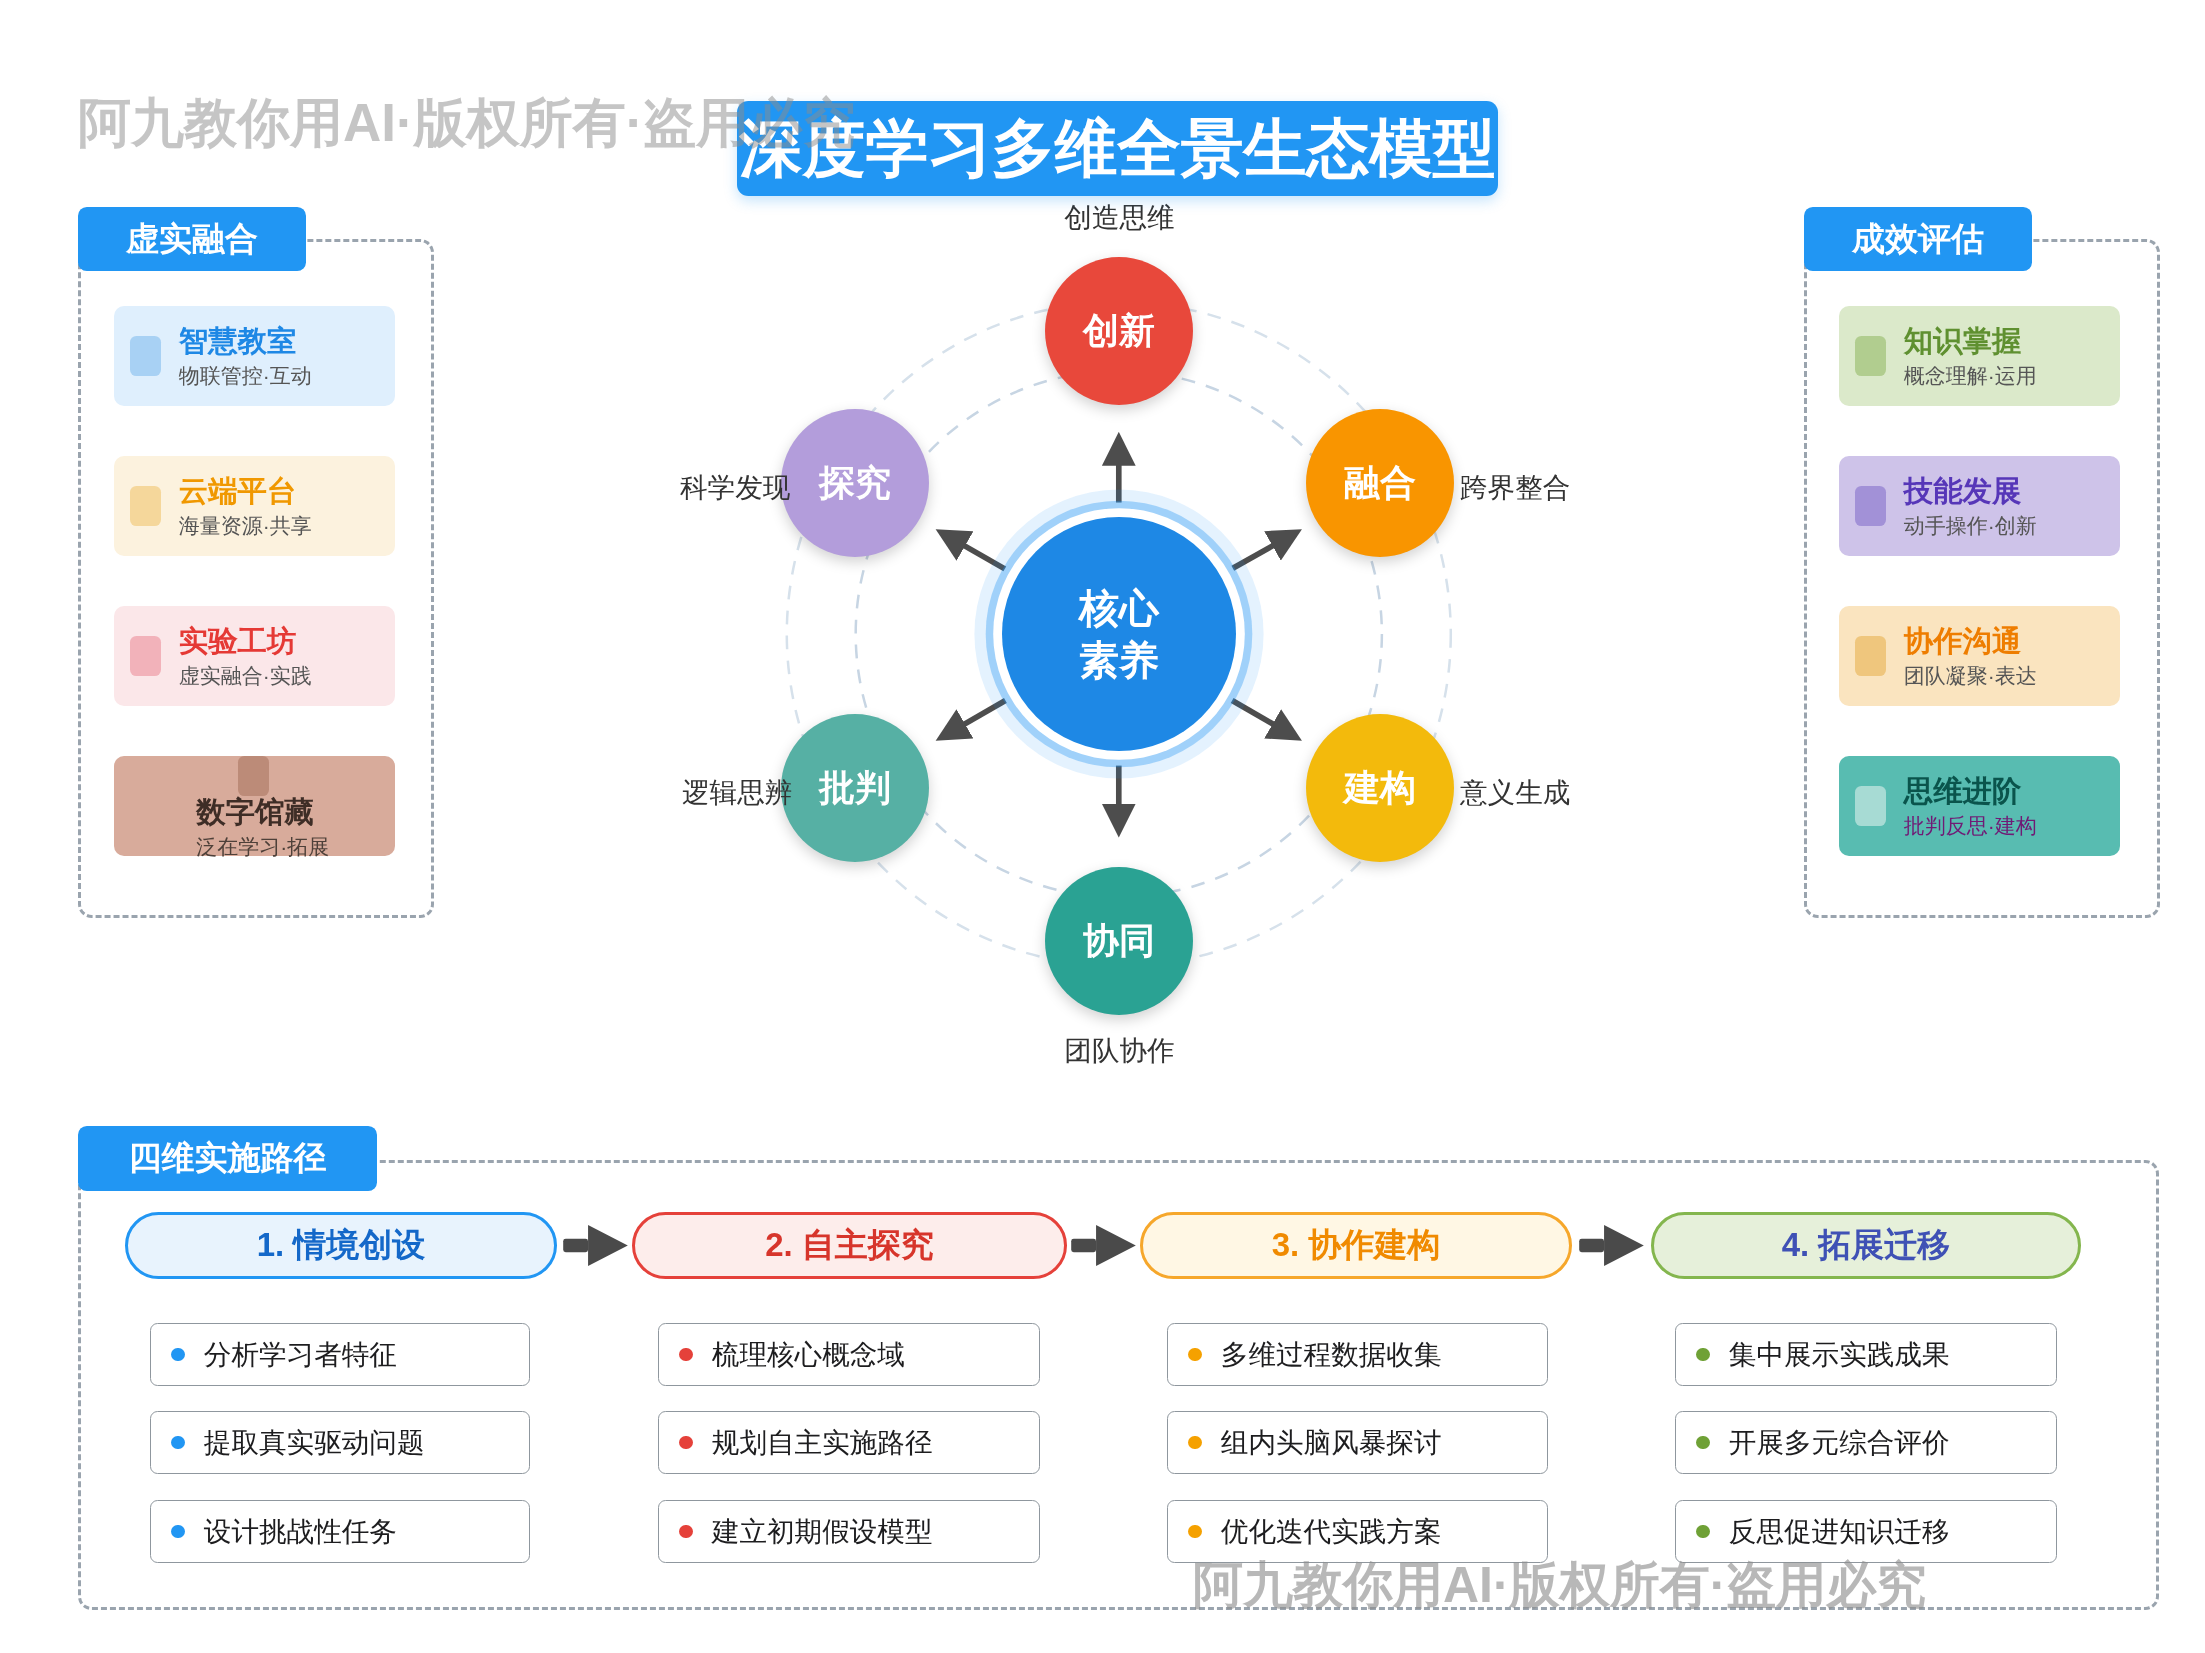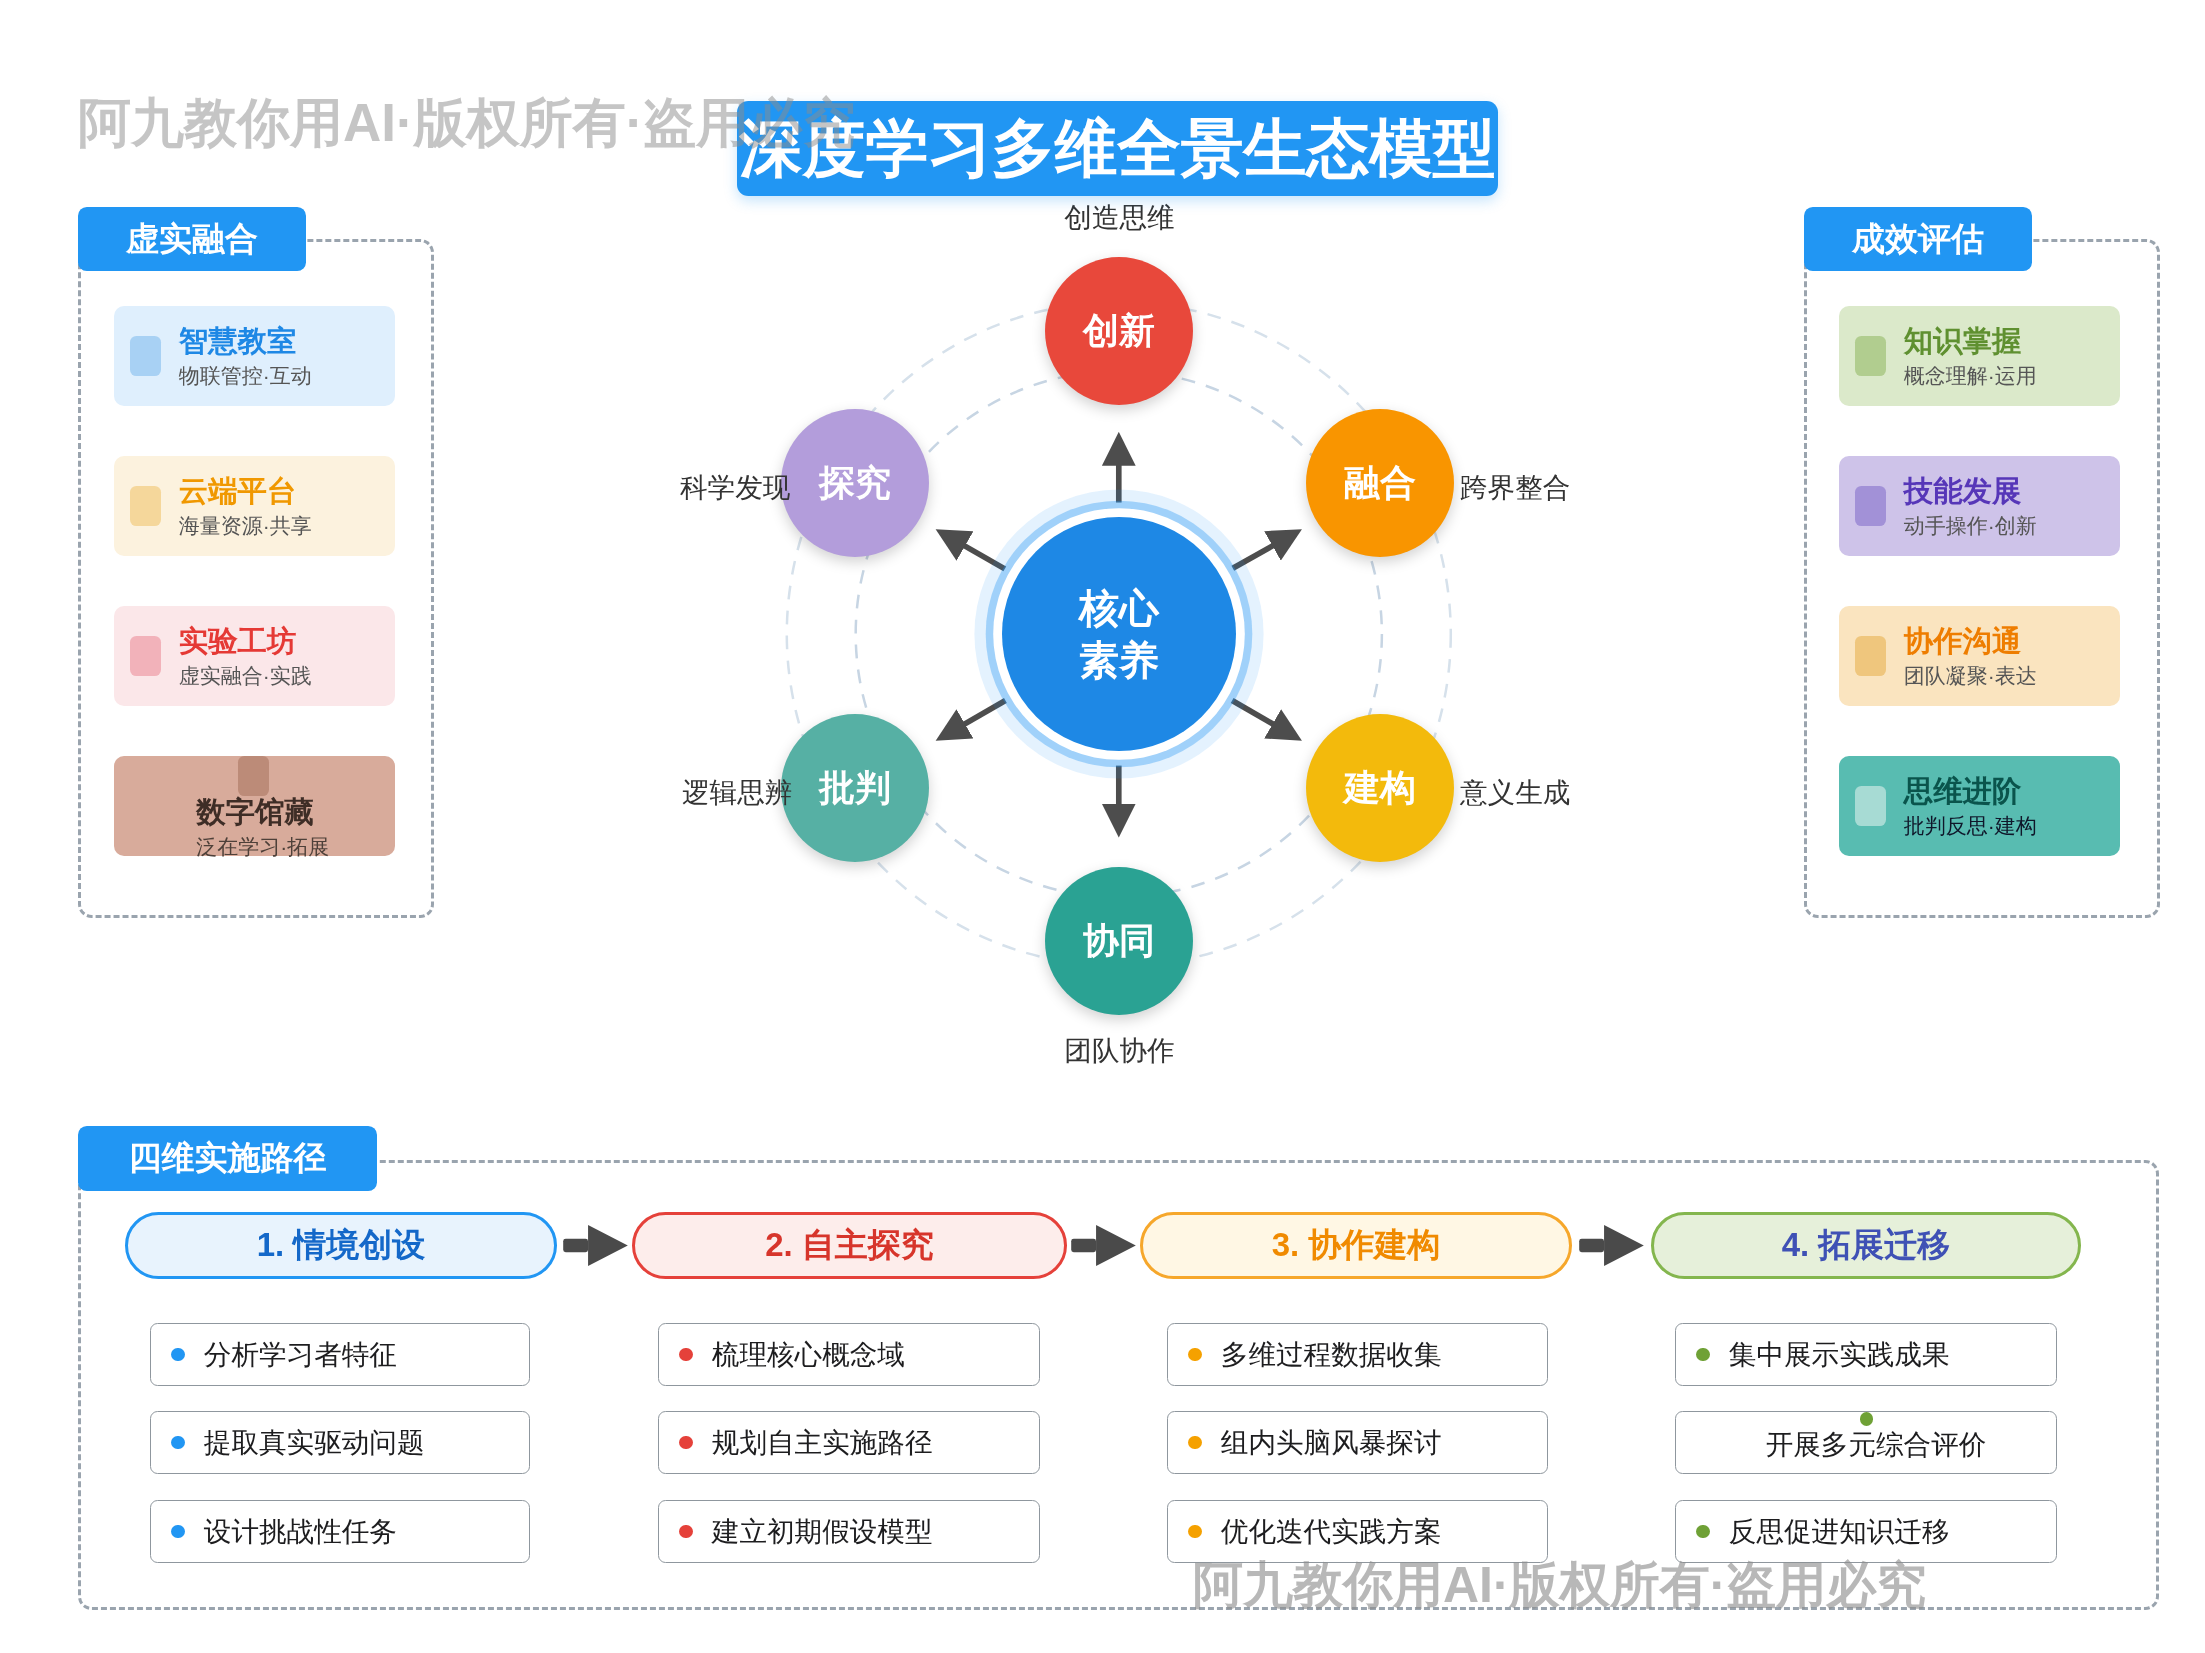--- a/index.html
+++ b/index.html
@@ -112,21 +112,21 @@
     <div class="side-icon" style="background:#EFC67D;"></div>
     <div class="side-text">
       <div class="t" style="color:#EE7D00;">协作沟通</div>
       <div class="s">团队凝聚·表达</div>
     </div>
   </div>
   <div class="side-item" style="left:1839px;top:756px;width:281px;height:100px;background:#58BCB1;">
     <div class="side-icon" style="background:#A7DBD4;"></div>
     <div class="side-text">
       <div class="t" style="color:#0A544C;">思维进阶</div>
-      <div class="s" style="color:#0f172a;">批判反思·建构</div>
+      <div class="s" style="color:#701a75;">批判反思·建构</div>
     </div>
   </div>
 
   <svg class="overlay" width="2205" height="1654" viewBox="0 0 3520 2640">
     <defs>
       <marker id="ah" markerWidth="6" markerHeight="6" refX="4.8" refY="3" orient="auto" markerUnits="strokeWidth">
         <path d="M0,0 L6,3 L0,6 Z" fill="#4D4D4D"></path>
       </marker>
     </defs>
     <circle class="orbit" cx="1786" cy="1012" r="420"></circle>
@@ -221,21 +221,21 @@
   </div>
   <div class="path-item" style="left:1167px;top:1500px;width:381px;">
     <span class="dot" style="background:#F5A100;"></span>
     <span>优化迭代实践方案</span>
   </div>
 
   <div class="path-item" style="left:1675px;top:1323px;width:382px;">
     <span class="dot" style="background:#6FA136;"></span>
     <span>集中展示实践成果</span>
   </div>
-  <div class="path-item" style="left:1675px;top:1411px;width:382px;flex-direction:column;">
+  <div class="path-item" style="left:1675px;top:1411px;width:382px;">
     <span class="dot" style="background:#6FA136;"></span>
     <span>开展多元综合评价</span>
   </div>
   <div class="path-item" style="left:1675px;top:1500px;width:382px;">
     <span class="dot" style="background:#6FA136;"></span>
     <span>反思促进知识迁移</span>
   </div>
 
 </div>
 

